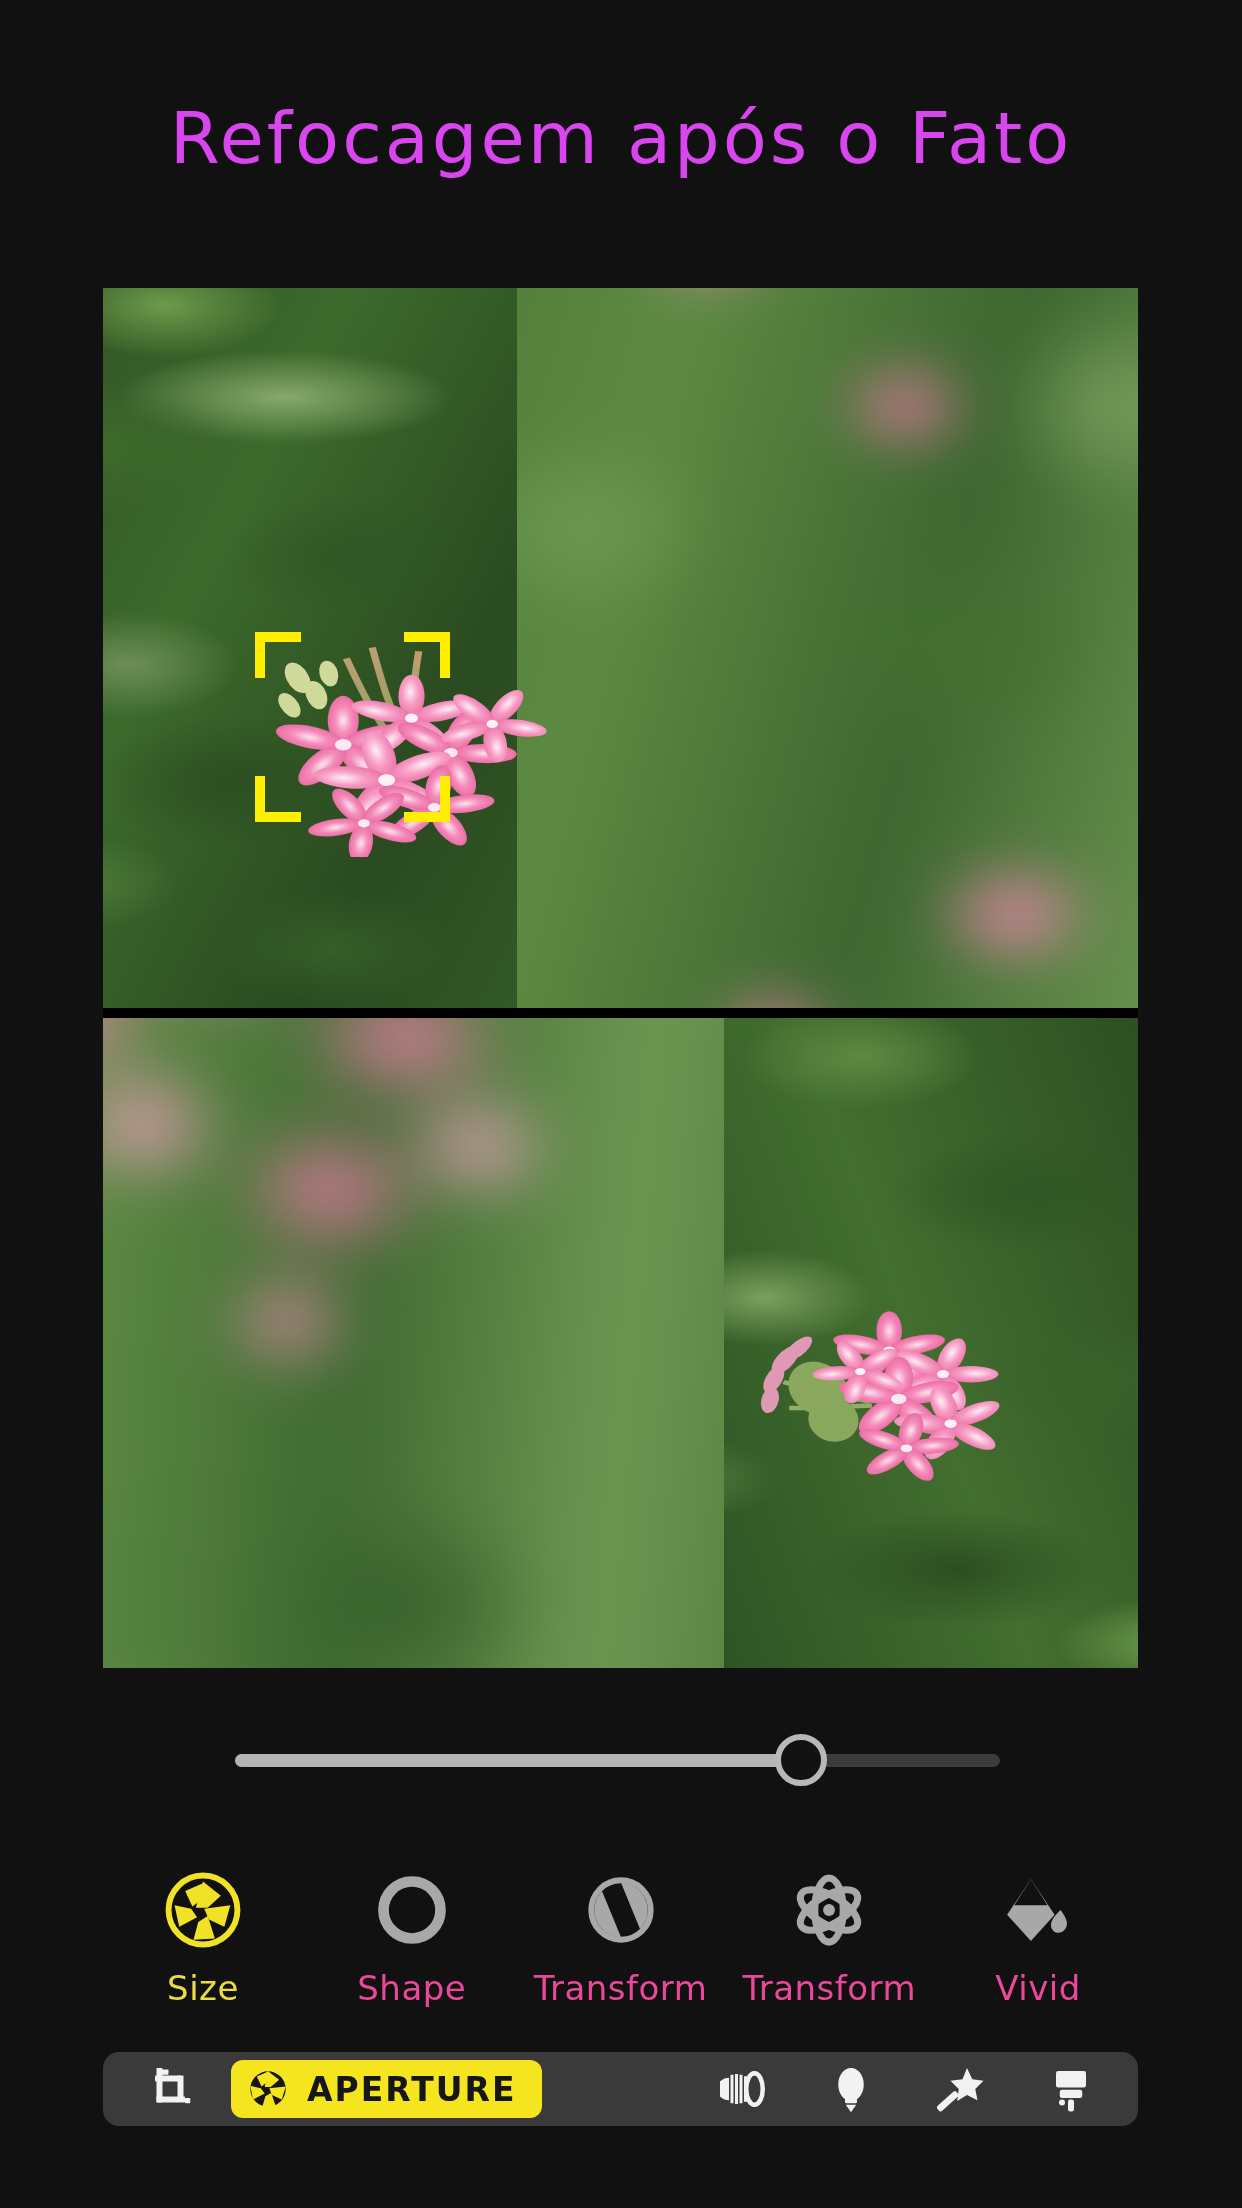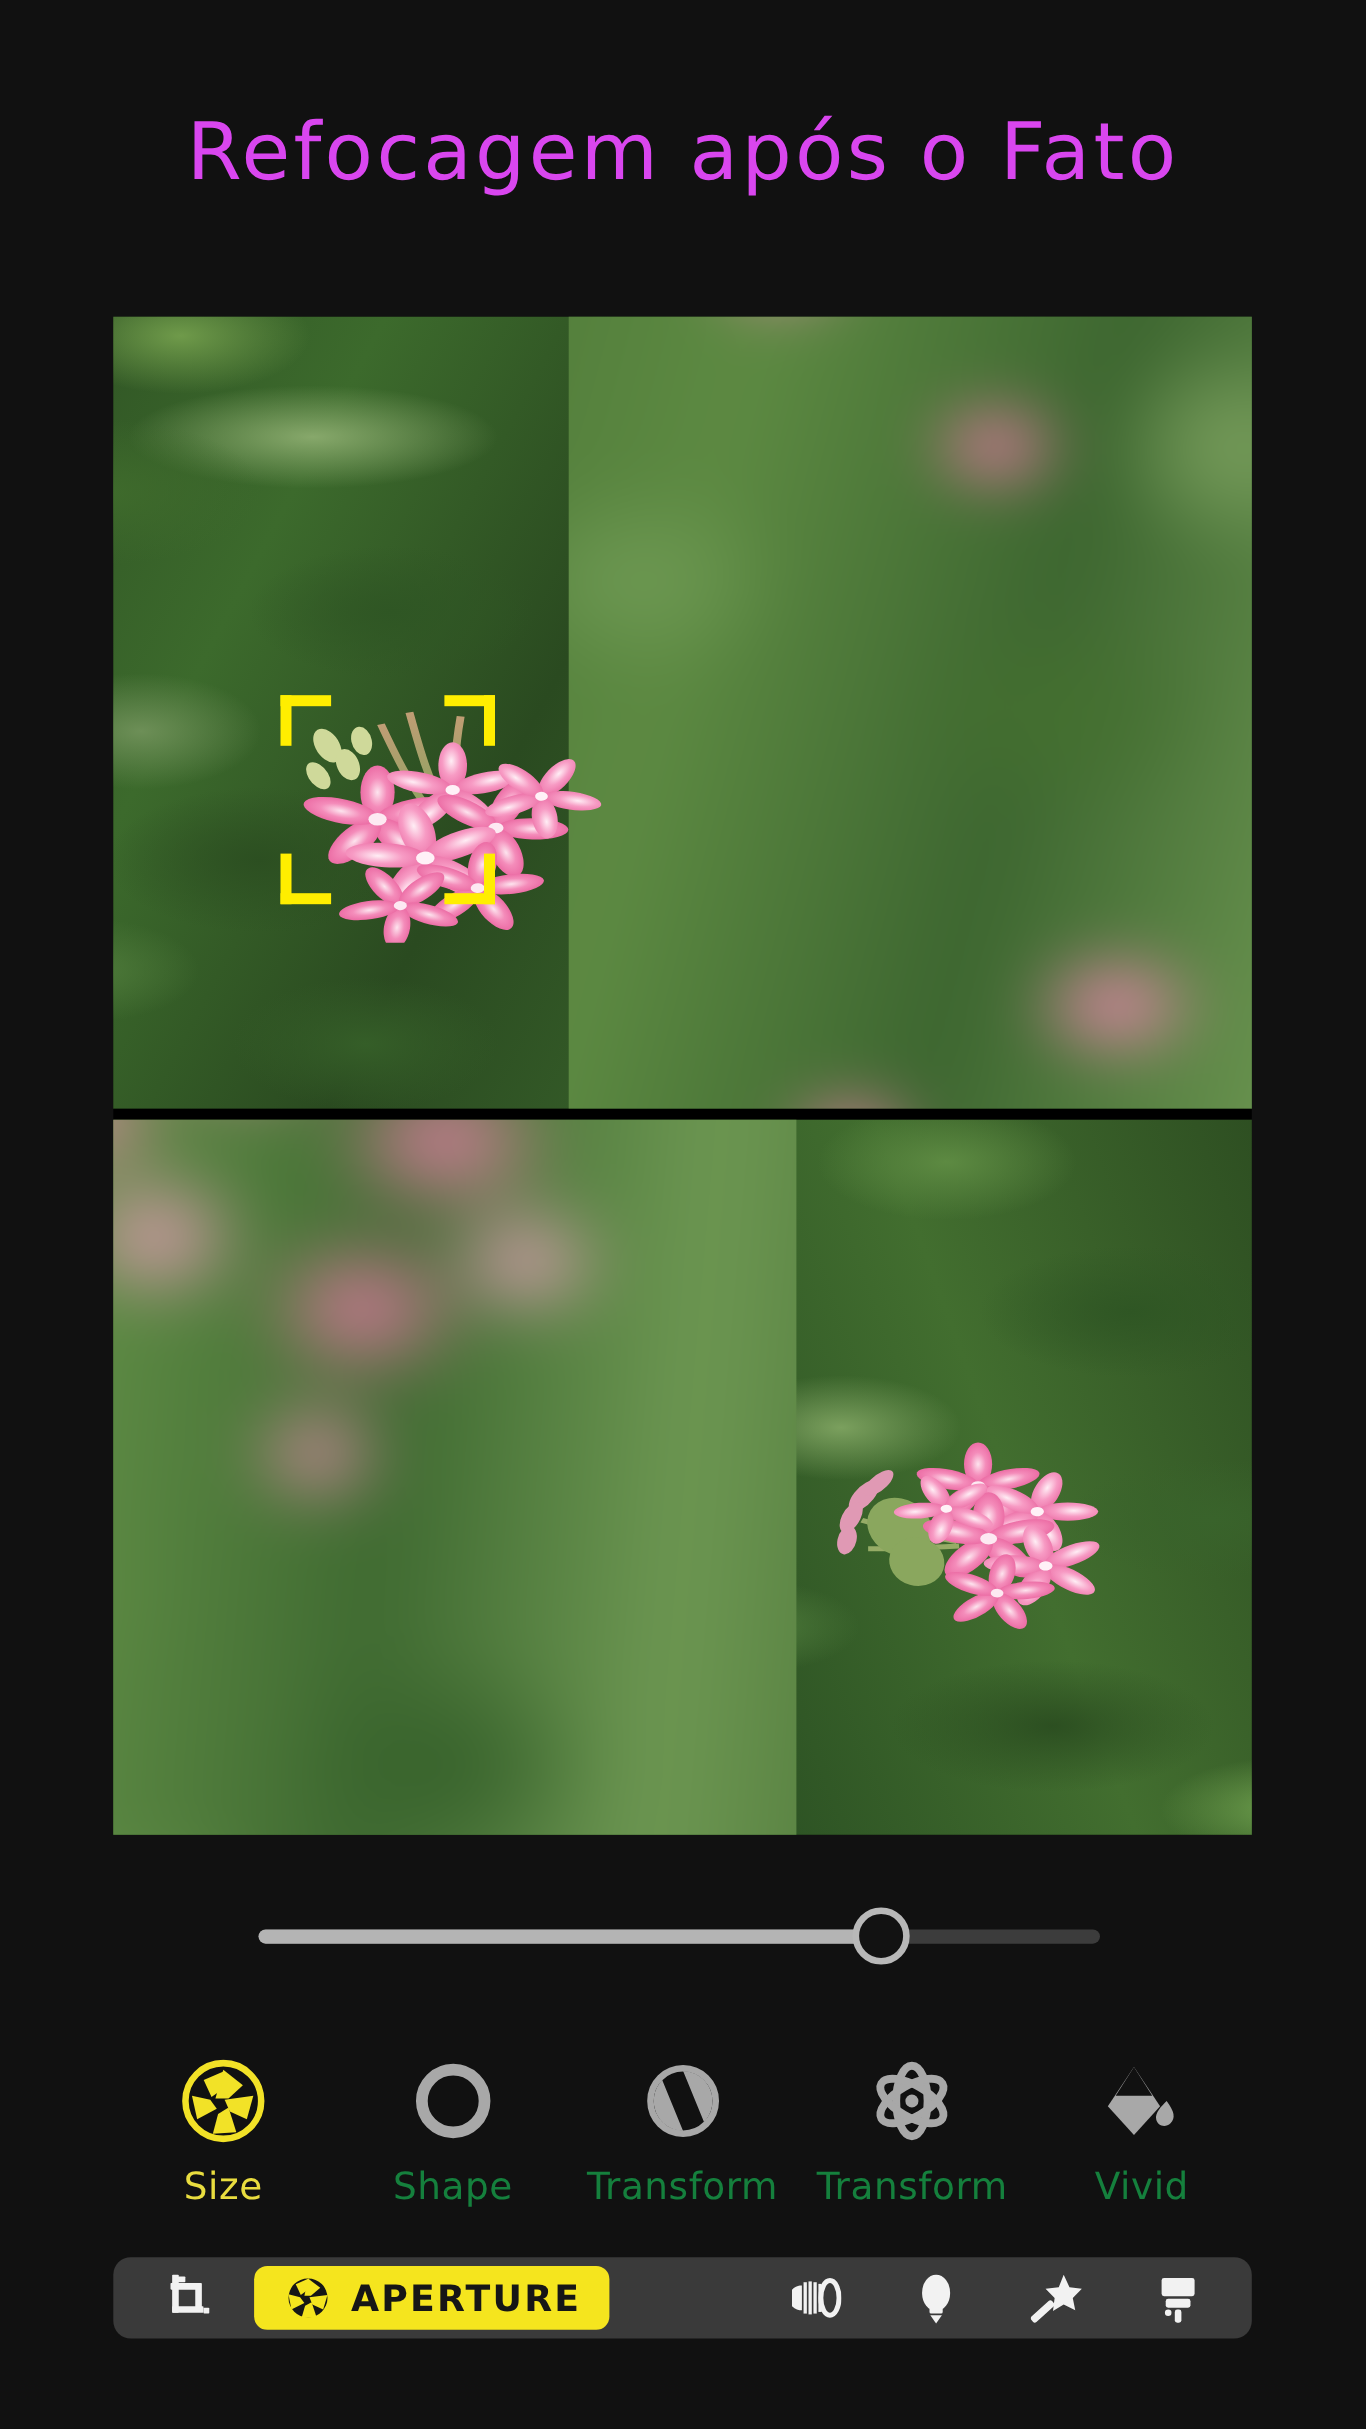--- a/index.html
+++ b/index.html
@@ -223,21 +223,21 @@
   }
   .tool-icon {
     width: 76px; height: 76px;
     display: flex; align-items: center; justify-content: center;
   }
   .tool-icon svg { width: 76px; height: 76px; display: block; }
   .tool-label {
     margin-top: 20px;
     font-size: 34px;
     font-family: "DejaVu Sans", sans-serif;
-    color: #15803d;
+    color: #ec4899;
     letter-spacing: 0.5px;
   }
   .tool-item.active .tool-label { color: #e9dd3f; }
 
   
   #bottom-toolbar {
     position: absolute;
     left: 103px;
     top: 2052px;
     width: 1035px;
@@ -255,21 +255,21 @@
     justify-content: center;
     border-radius: 12px;
     flex: 0 0 auto;
   }
   .tb-icon-btn { width: 110px; }
   .tb-icon-btn svg { width: 48px; height: 48px; display: block; fill: #f2f2f2; }
 
   #aperture-pill {
     background: #f5e51e;
     border-radius: 12px;
-    padding: 0 26px 0 28px;
+    padding: 0 26px 0 16px;
     height: 58px;
     display: flex;
     align-items: center;
     gap: 18px;
     margin: 0 6px;
   }
   #aperture-pill svg { width: 42px; height: 42px; display: block; fill: #161616; }
   #aperture-pill .pill-label {
     font-size: 33px;
     font-weight: bold;

